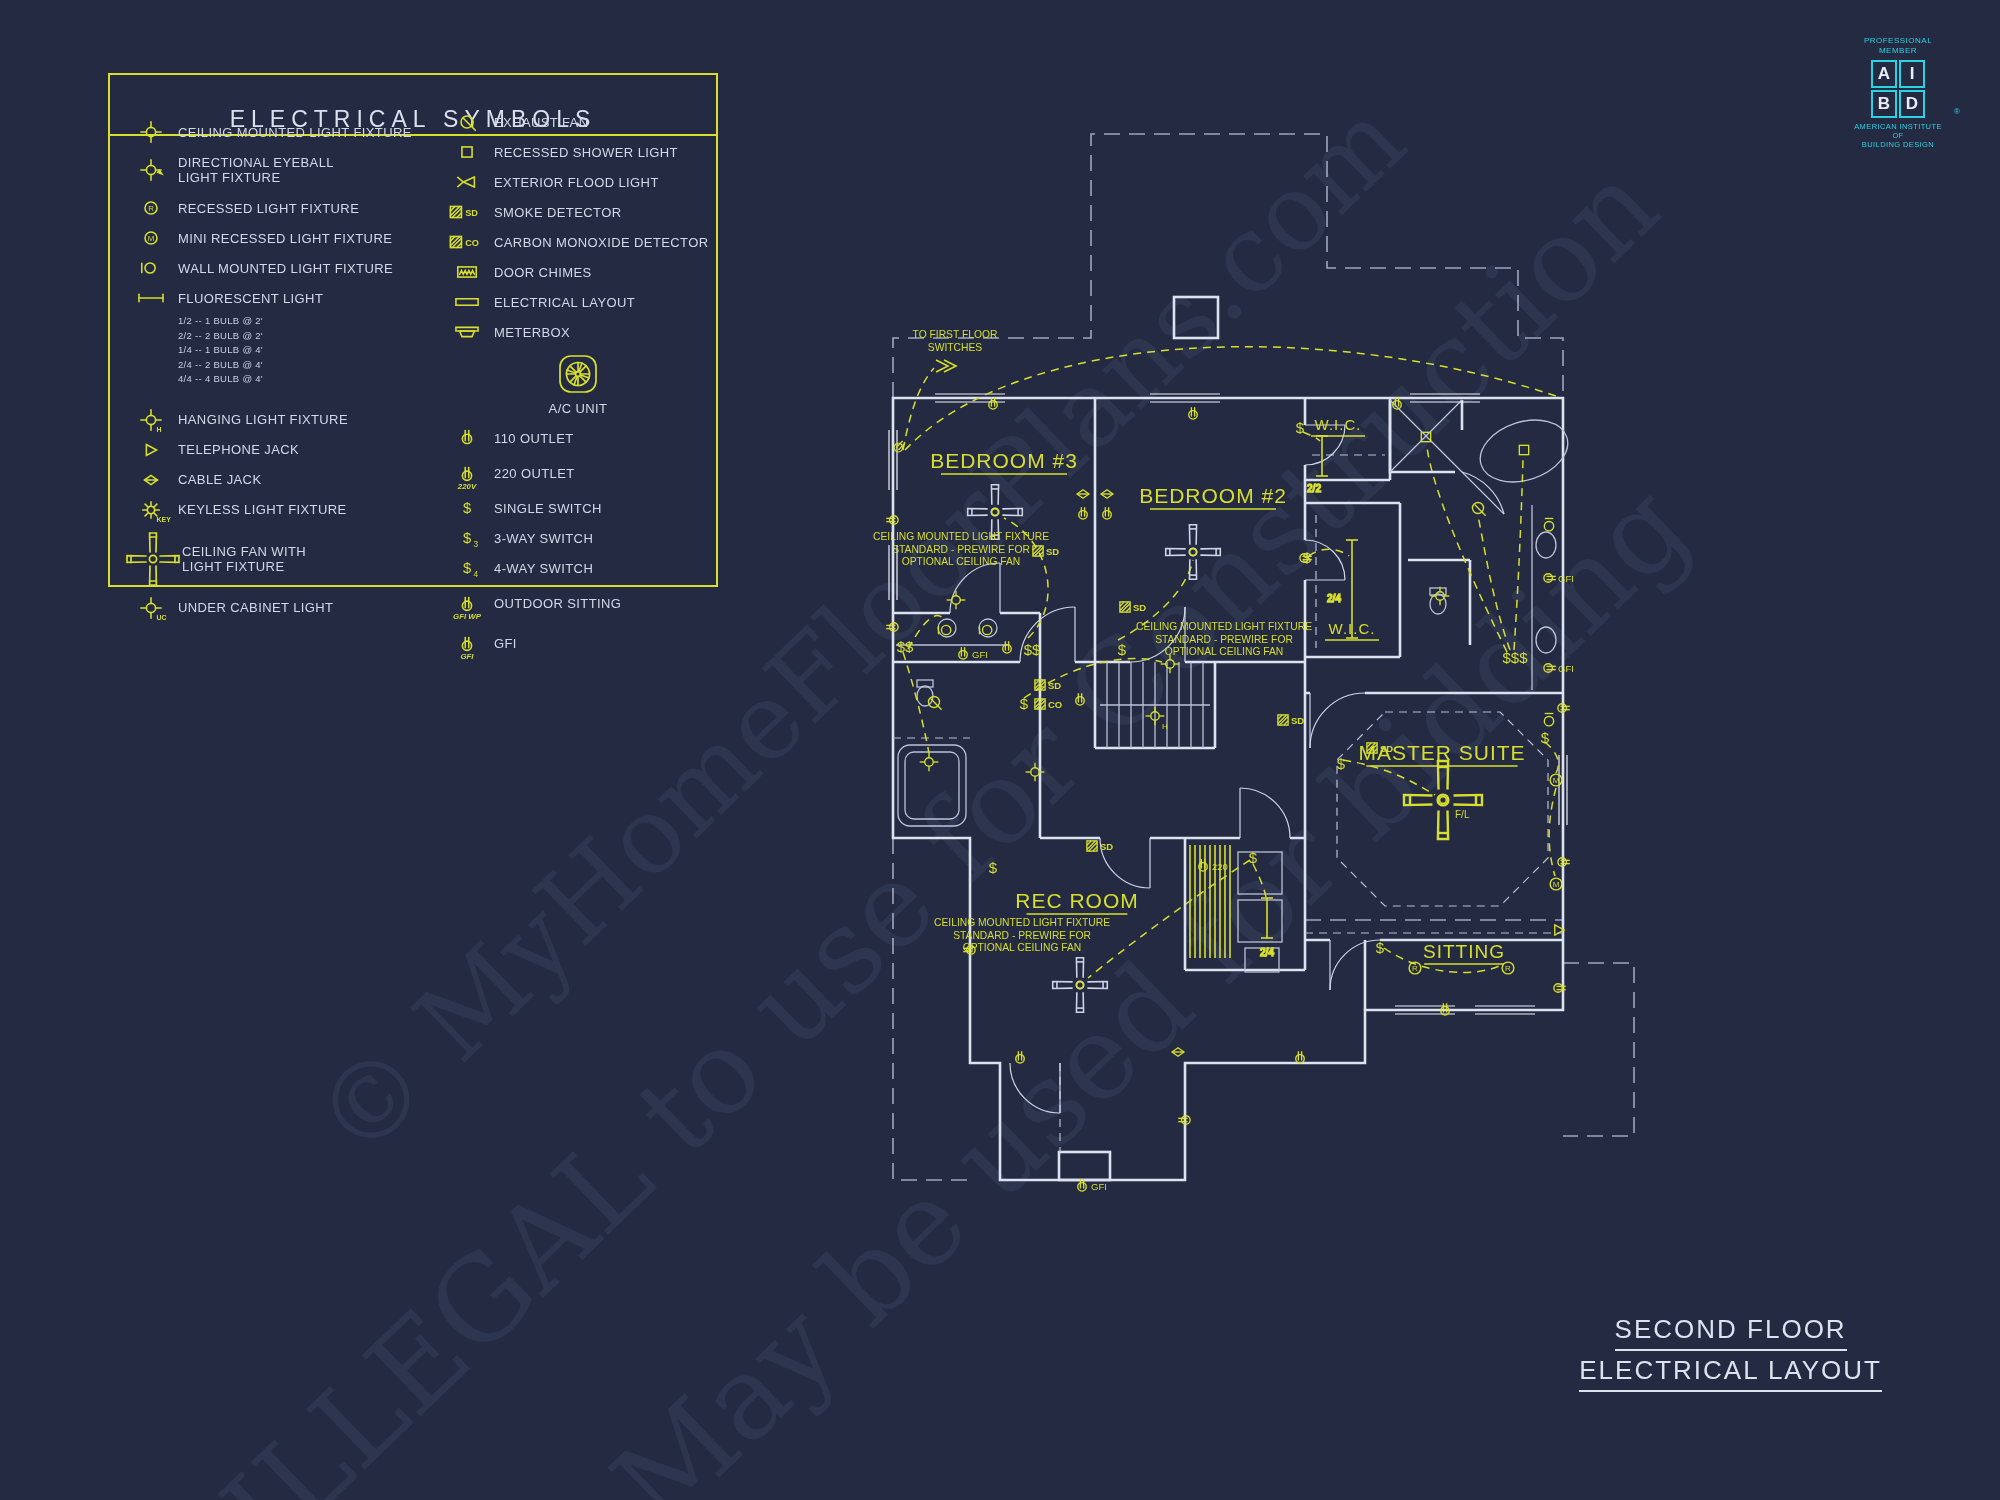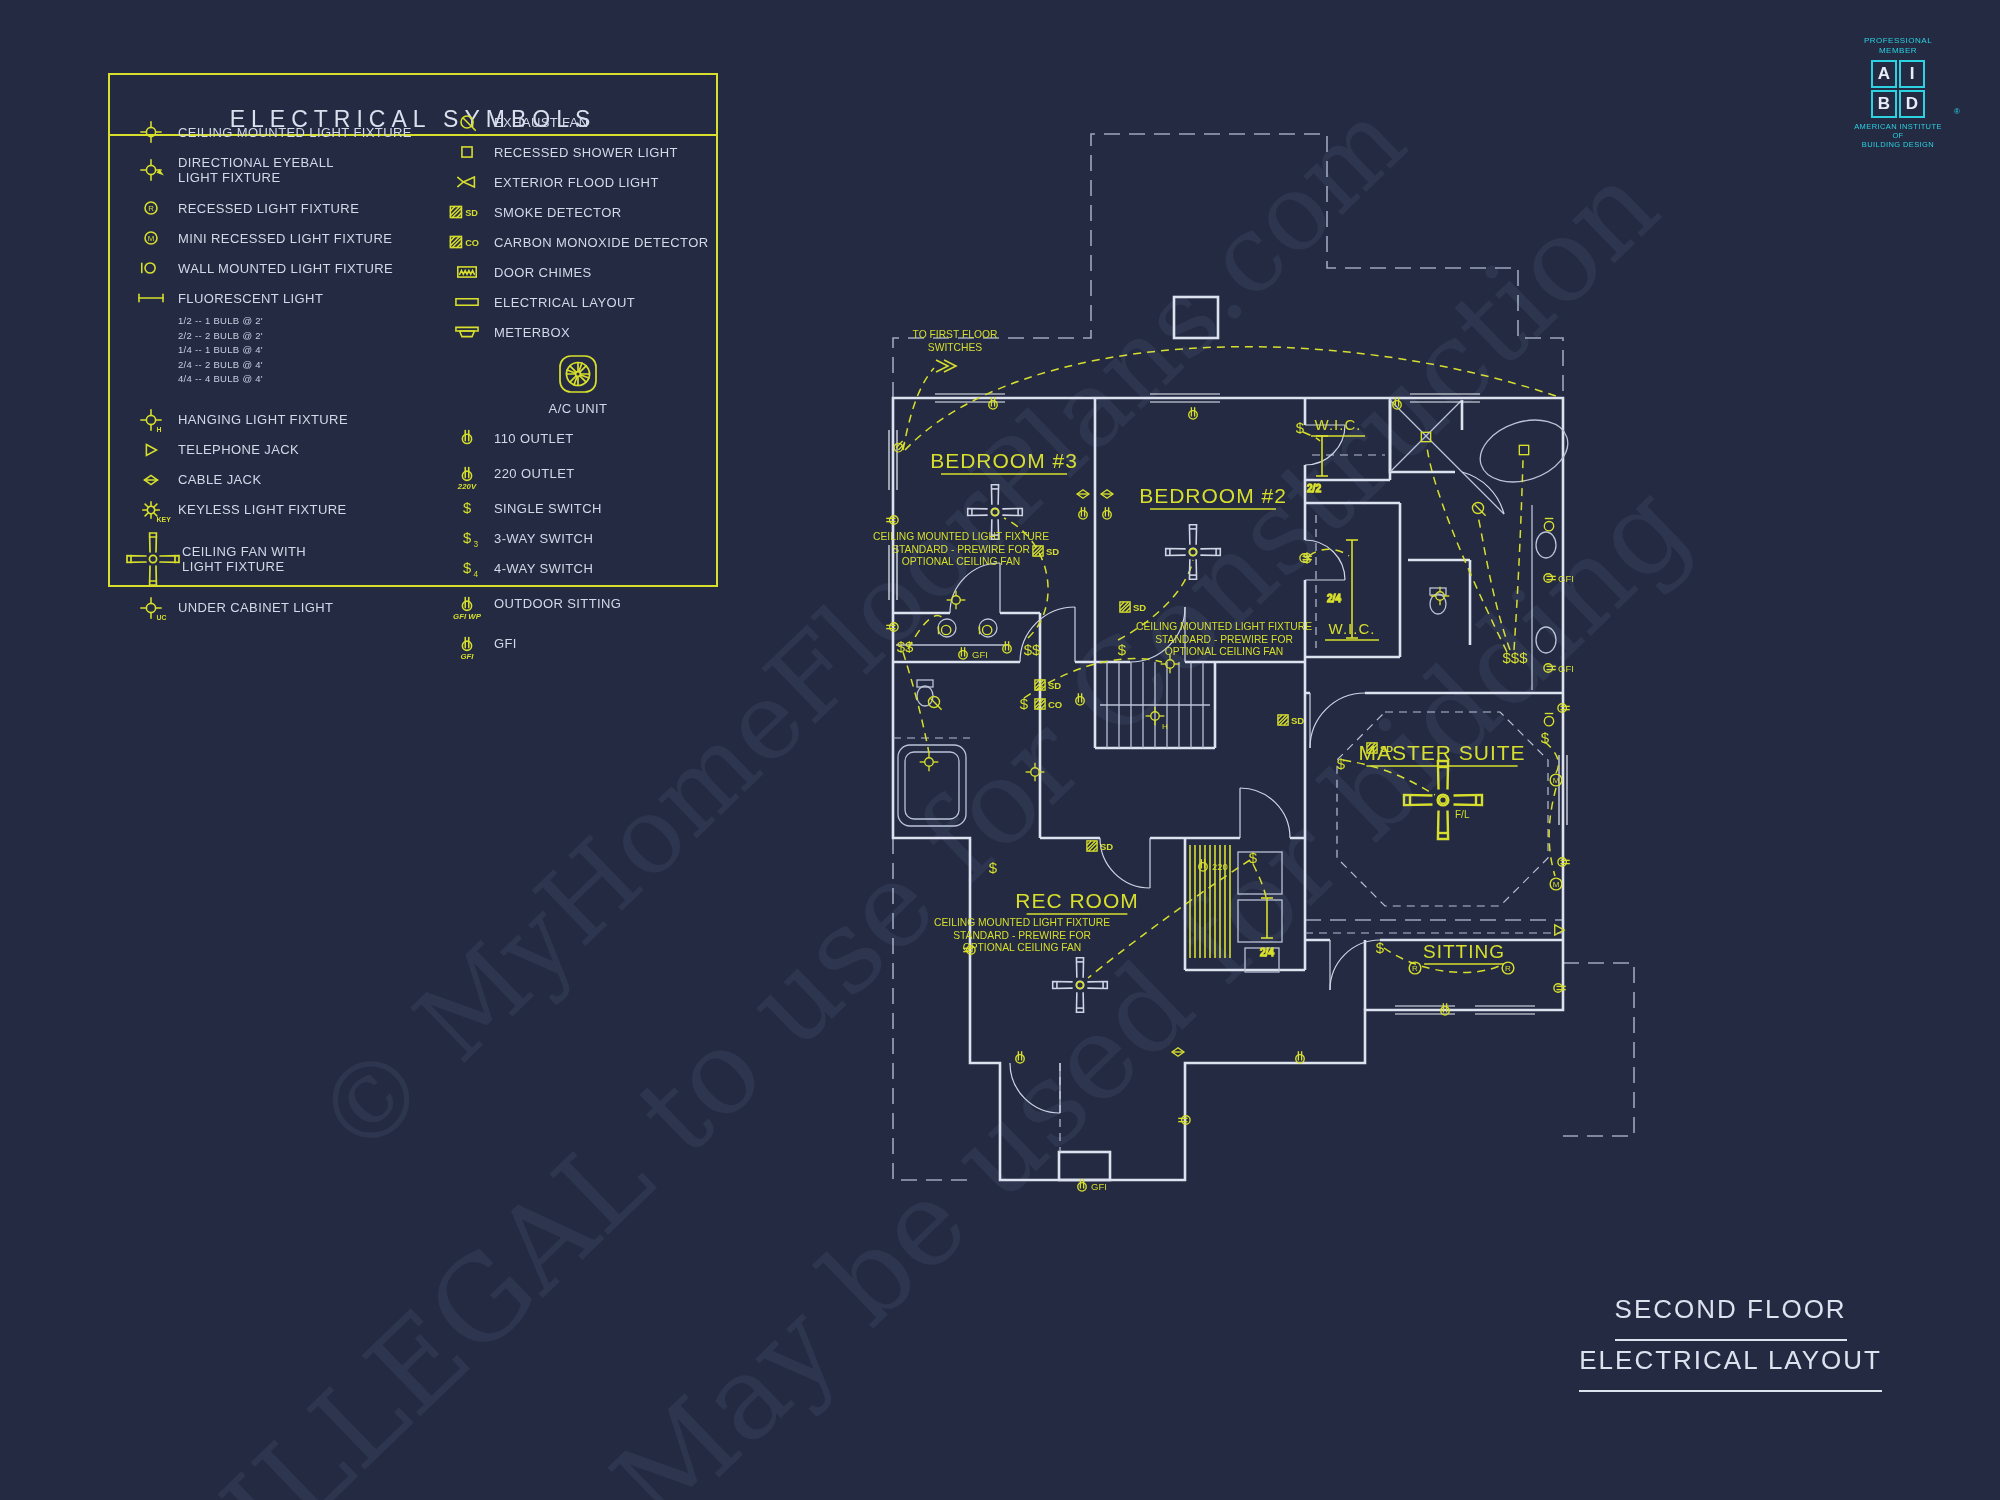--- a/index.html
+++ b/index.html
@@ -35,21 +35,21 @@
   .ysym{stroke:#d7df2c;fill:none;stroke-width:1.6;}
   .wsym{stroke:#cfd5e6;fill:none;stroke-width:1.5;}
   .ytext{fill:#d7df2c;font-family:"Liberation Sans",sans-serif;}
   .win{stroke:#eef1f8;stroke-width:1.2;}
   
   .wm{position:absolute;z-index:2;white-space:nowrap;color:rgba(205,215,248,0.07);
       font-family:"DejaVu Serif",serif;transform-origin:center center;pointer-events:none;}
   
   .tblock{position:absolute;right:118px;bottom:104px;z-index:3;text-align:center;color:#dde2ef;}
   .tblock .tl{font-size:26px;letter-spacing:2px;border-bottom:2px solid #dde2ef;
-              padding-bottom:14px;margin-bottom:4px;display:inline-block;}
+              padding-bottom:4px;margin-bottom:4px;display:inline-block;}
   
   .logo{position:absolute;left:1848px;top:36px;width:100px;z-index:3;text-align:center;color:#2bd2e2;}
   .logo .lt{font-size:8px;letter-spacing:.5px;line-height:10px;}
   .logo-grid{display:grid;grid-template-columns:26px 26px;gap:2px;justify-content:center;
              margin:4px 0 4px 0;position:relative;}
   .logo-grid .cell{border:2px solid #2bd2e2;color:#e8ecf8;font-size:17px;font-weight:bold;
              height:24px;line-height:24px;}
   .logo .reg{position:absolute;right:-12px;bottom:2px;font-size:8px;color:#2bd2e2;}
   .logo .lb{font-size:7.5px;line-height:9px;letter-spacing:.4px;}
 </style>

